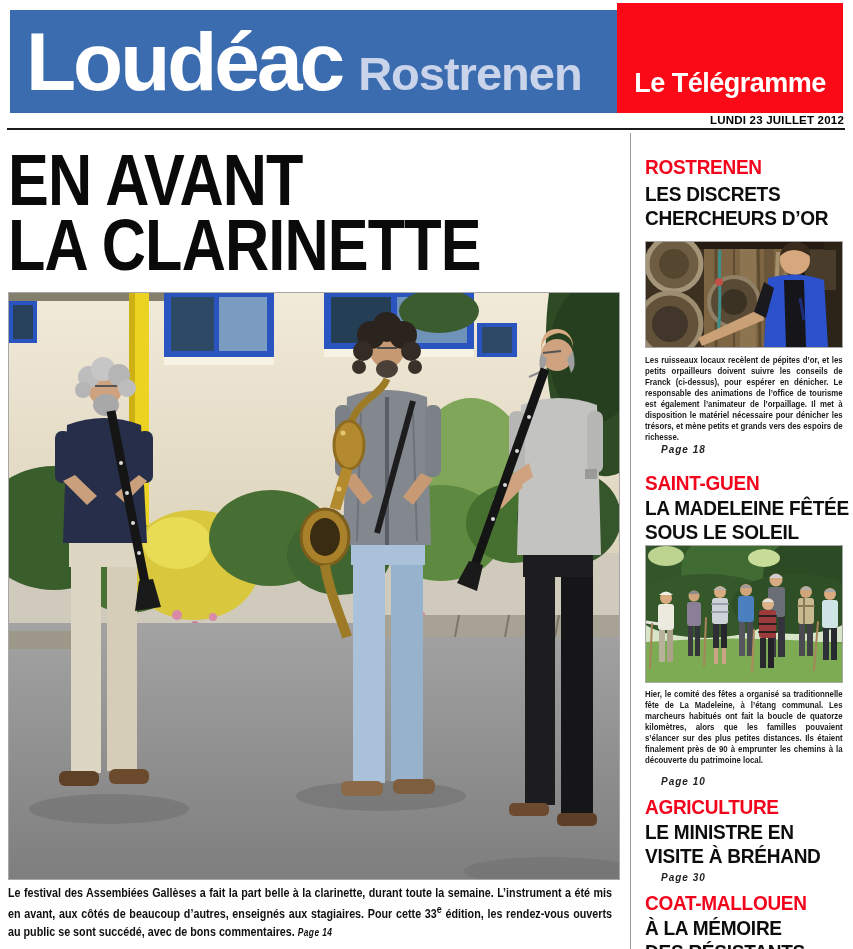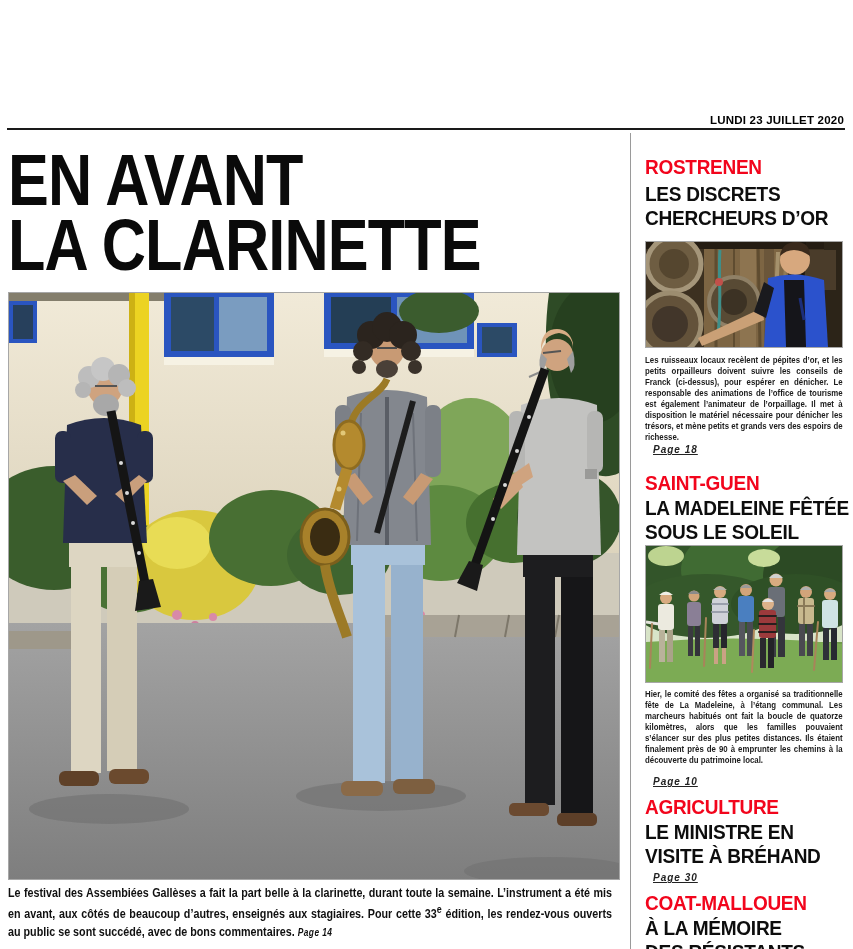--- a/index.html
+++ b/index.html
@@ -26,28 +26,34 @@
   .pageref-inline{font-style:italic;font-size:10px;letter-spacing:0.5px;}
   
   .sidebar{position:absolute;left:645px;top:0;width:198px;height:949px;}
   .sb-kicker{position:absolute;left:0;font-size:20px;font-weight:900;color:#f2051c;letter-spacing:-0.3px;
              transform:scaleX(0.95);transform-origin:0 0;white-space:nowrap;}
   .sb-title{position:absolute;left:0;font-size:20.5px;line-height:24px;font-weight:900;color:#0d0d0d;
             letter-spacing:-0.3px;transform:scaleX(0.93);transform-origin:0 0;white-space:nowrap;}
   .sb-photo{position:absolute;left:0;width:196px;border:1px solid #a7a7a7;overflow:hidden;background:#444;}
   .sb-body{position:absolute;left:0;width:247px;transform:scaleX(0.8);transform-origin:0 0;
            font-size:9.8px;line-height:11px;font-weight:700;color:#1c1c1c;text-align:justify;}
-  .sb-pageref{position:absolute;left:8px;font-style:italic;font-weight:700;font-size:10px;letter-spacing:1px;color:#222;text-decoration:underline;}
+  .sb-pageref{position:absolute;left:16px;font-style:italic;font-weight:700;font-size:10px;letter-spacing:1px;color:#222;}
 </style>
 </head>
 <body>
 
 <div class="page">
 
-  <div class="date-row">LUNDI 23 JUILLET 2020</div>
+  <div class="banner-blue">
+    <span class="edition">Loudéac</span><span class="sub-edition">Rostrenen</span>
+  </div>
+  <div class="banner-red">
+    <div class="brand">Le Télégramme</div>
+  </div>
+  <div class="date-row">LUNDI 23 JUILLET 2012</div>
   <div class="rule"></div>
   <div class="v-divider"></div>
 
   <div class="headline">
     <div>EN AVANT</div>
     <div>LA CLARINETTE</div>
   </div>
 
   <div class="lead-photo">
     <svg width="610" height="586" viewBox="0 0 610 586" xmlns="http://www.w3.org/2000/svg">

